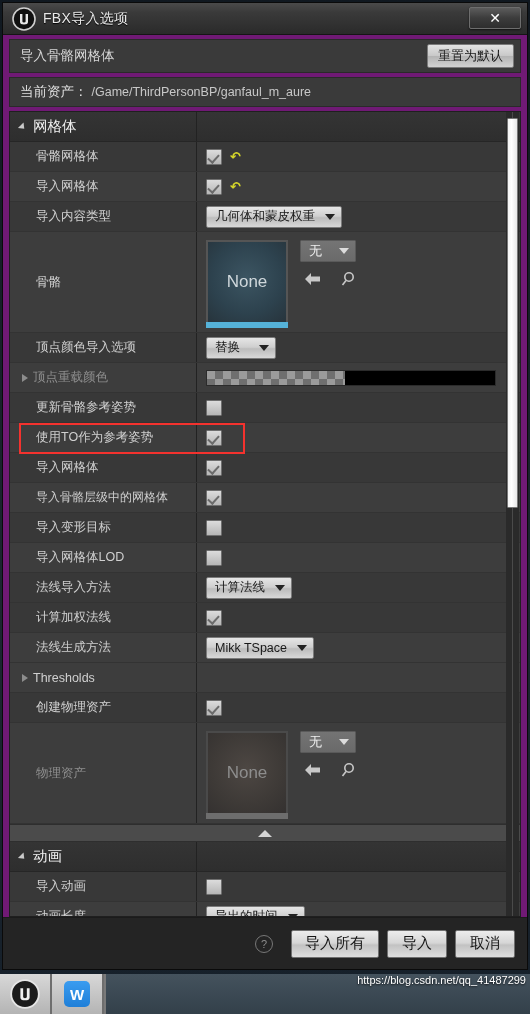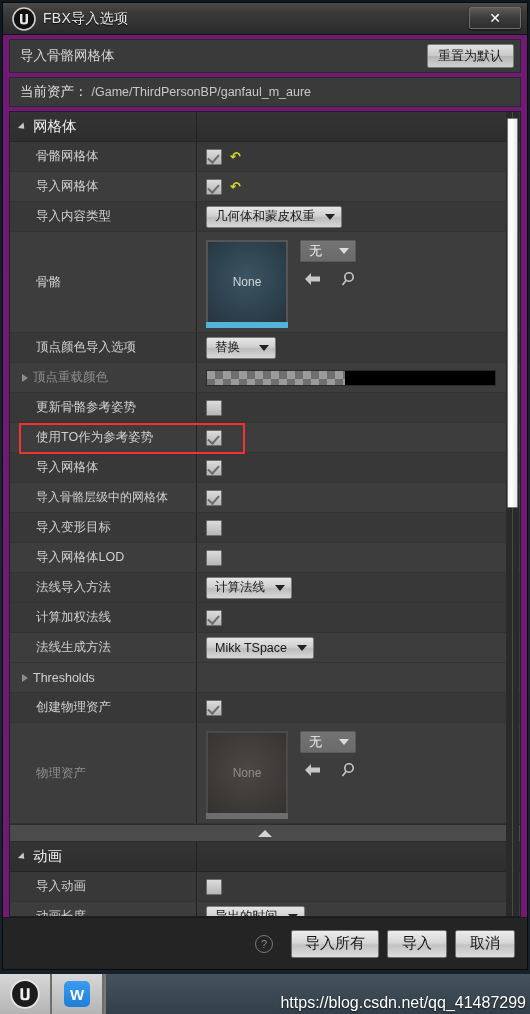--- a/index.html
+++ b/index.html
@@ -161,21 +161,21 @@
   }
   .swatch .solid { flex: 1; background: #000; }
 
   
   .picker { display: flex; align-items: flex-start; gap: 12px; padding: 8px 0 10px 9px; }
   .thumb {
     width: 82px; height: 82px; flex: none; position: relative;
     background: radial-gradient(circle at 50% 45%, #3c5562 0%, #2d424e 60%, #27343c 100%);
     border: 2px solid #555; border-bottom: none;
     display: flex; align-items: center; justify-content: center;
-    color: #cfd7db; font-size: 12px;
+    color: #cfd7db; font-size: 17px;
   }
   .thumb::after {
     content: ""; position: absolute; left: -2px; right: -2px; bottom: -6px;
     height: 6px; background: #55b2d8;
   }
   .thumb.gray {
     background: radial-gradient(circle at 50% 45%, #4d4743 0%, #3e3a37 60%, #343130 100%);
     color: #8d8d8d; border-color: #4a4a4a;
   }
   .thumb.gray::after { background: #6d6d6d; }
@@ -250,22 +250,22 @@
     width: 52px; height: 40px; display: flex; align-items: center; justify-content: center;
     border-right: 2px solid #6e6e6e;
     background: linear-gradient(180deg,#d8d8d8 0%, #b4b4b4 100%);
   }
   .tb-rest {
     flex: 1; height: 40px; position: relative;
     background: linear-gradient(180deg,#44525d 0%, #33404a 100%);
     border-left: 2px solid #7a7a7a;
   }
   .wm-url {
-    position: absolute; right: 4px; top: 20px;
-    color: #ffffff; font-size: 16px; white-space: nowrap;
+    position: absolute; right: 4px; top: 0;
+    color: #ffffff; font-size: 11px; white-space: nowrap;
     text-shadow: 0 1px 2px rgba(0,0,0,.8);
   }
   .wps-icon {
     width: 26px; height: 26px; border-radius: 5px;
     background: linear-gradient(180deg,#3a9cf0 0%, #1f7fd8 100%);
     display: flex; align-items: center; justify-content: center;
     color: #fff; font-size: 15px; font-weight: bold;
   }
 
   

